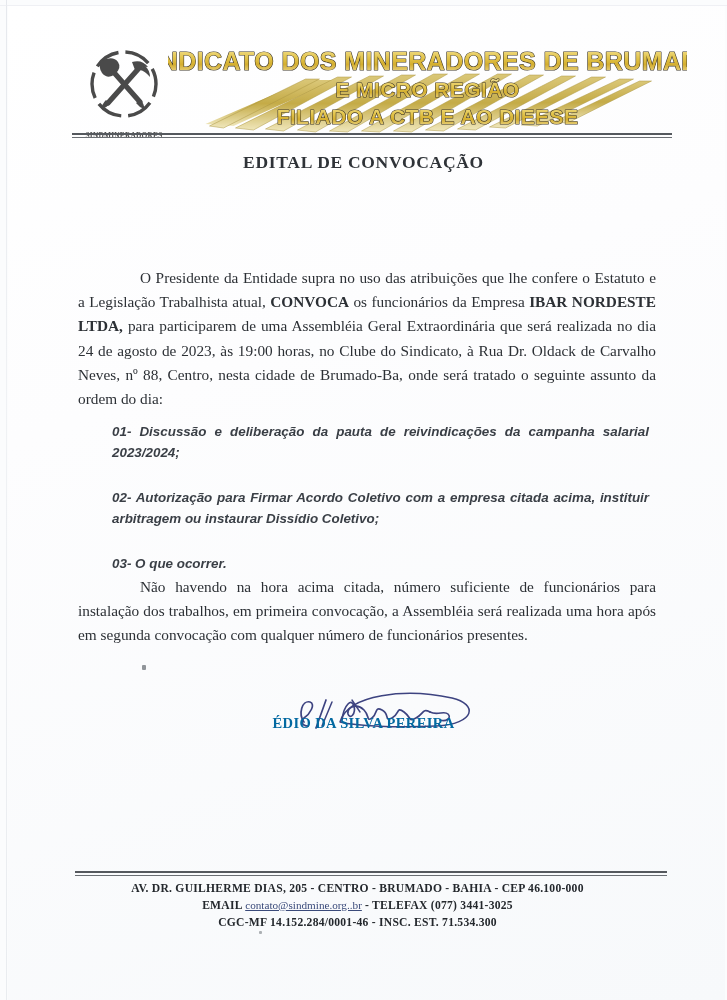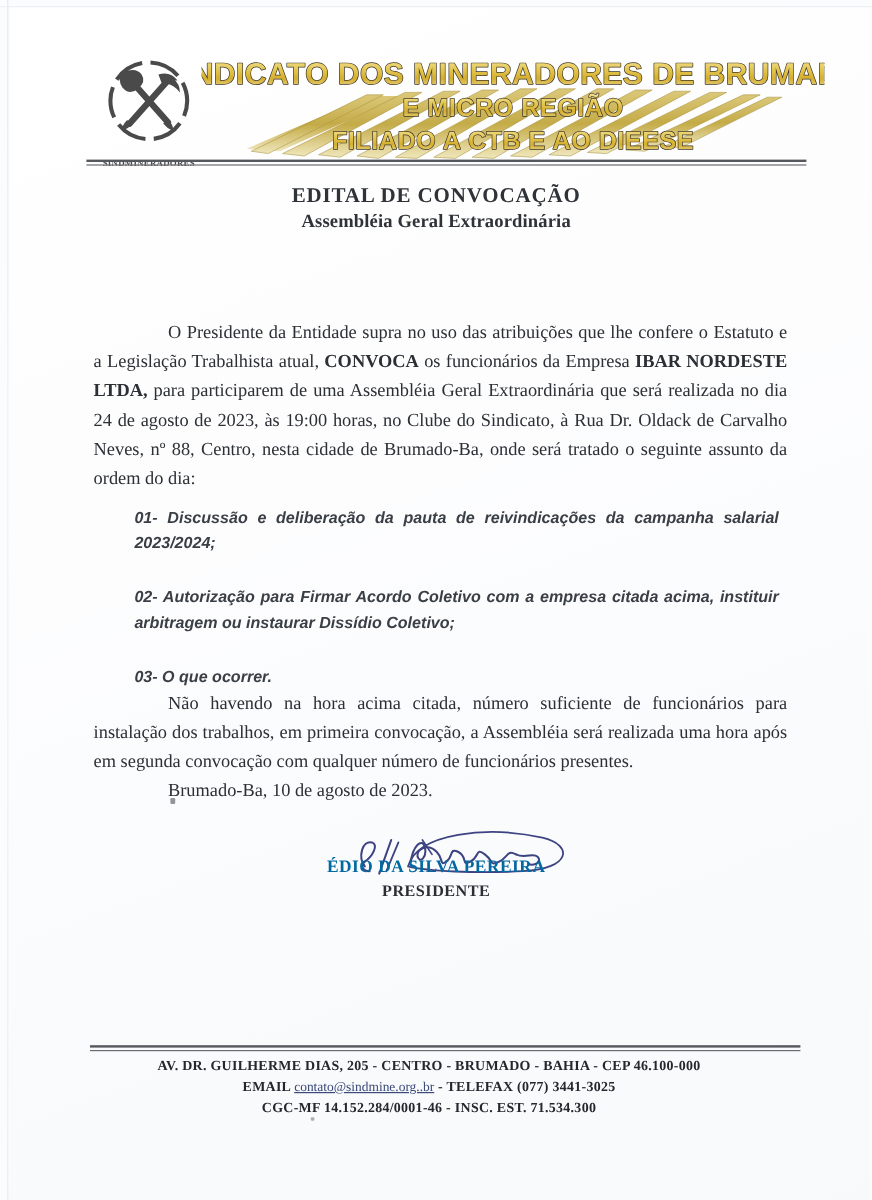--- a/index.html
+++ b/index.html
@@ -306,36 +306,34 @@
           <text x="240" y="78" font-size="21" letter-spacing="0.4">FILIADO A CTB E AO DIEESE</text>
         </g>
       </svg>
     </div>
   </div>
 
   <div class="rule-double rule-header"></div>
 
   <div class="titles">
     <div class="title-main">EDITAL DE CONVOCAÇÃO</div>
-    <div class="title-sub">Assembléia Geral Extraordinária</div>
   </div>
 
   <div class="body-block">
 
     <p class="para"><span>O Presidente da Entidade supra no uso das atribuições que lhe confere o Estatuto e a Legislação Trabalhista atual, </span><b>CONVOCA</b><span> os funcionários da Empresa </span><b>IBAR NORDESTE LTDA,</b><span> para participarem de uma Assembléia Geral Extraordinária que será realizada no dia 24 de agosto de 2023, às 19:00 horas, no Clube do Sindicato, à Rua Dr. Oldack de Carvalho Neves, nº 88, Centro, nesta cidade de Brumado-Ba, onde será tratado o seguinte assunto da ordem do dia:</span></p>
 
     <div class="items">
       <p class="item">01- Discussão e deliberação da pauta de reivindicações da campanha salarial  2023/2024;</p>
       <p class="item">02- Autorização para Firmar Acordo Coletivo com a empresa citada acima, instituir arbitragem ou instaurar Dissídio Coletivo;</p>
       <p class="item">03- O que ocorrer.</p>
     </div>
 
     <p class="para para-close">Não havendo na hora acima citada, número suficiente de funcionários para instalação dos trabalhos, em primeira convocação, a Assembléia será realizada uma hora após em segunda convocação com qualquer número de funcionários presentes.</p>
 
-    <p class="para date-line">Brumado-Ba, 10 de agosto de 2023.</p>
   </div>
 
   <div class="speck" style="left:142px; top:665px; width:4px; height:5px;"></div>
   <div class="speck" style="left:259px; top:931px; width:3px; height:3px; opacity:.55;"></div>
 
   <div class="signature-area">
     <div class="sig-ink">
       <svg width="200" height="48" viewBox="0 0 200 48" aria-hidden="true">
         <g fill="none" stroke="#3d4380" stroke-linecap="round" stroke-linejoin="round">
 
@@ -347,21 +345,20 @@
 
           <path d="M56 32 C58 16, 66 10, 68 18 C70 26, 64 32, 62 26 C61 20, 70 14, 78 22
                    C84 28, 80 34, 86 30 C92 26, 88 18, 96 22 C104 26, 98 34, 106 30
                    C114 26, 110 18, 118 24 C126 30, 122 34, 130 30 C138 26, 136 20, 144 24" stroke-width="1.7"></path>
           <path d="M144 24 C152 28, 158 22, 162 26 C166 30, 160 34, 154 32" stroke-width="1.6"></path>
           <path d="M66 12 L74 24" stroke-width="1.4"></path>
         </g>
       </svg>
     </div>
     <div class="sig-name">ÉDIO DA SILVA PEREIRA</div>
-    <div class="sig-role">PRESIDENTE</div>
   </div>
 
   <div class="rule-double rule-footer"></div>
 
   <div class="footer">
     <div class="footer-line">AV. DR. GUILHERME DIAS, 205 - CENTRO - BRUMADO - BAHIA - CEP 46.100-000</div>
     <div class="footer-line"><span>EMAIL </span><a class="footer-email-link" href="#">contato@sindmine.org..br</a><span> - TELEFAX (077) 3441-3025</span></div>
     <div class="footer-line">CGC-MF 14.152.284/0001-46 - INSC. EST. 71.534.300</div>
   </div>
 </div>

